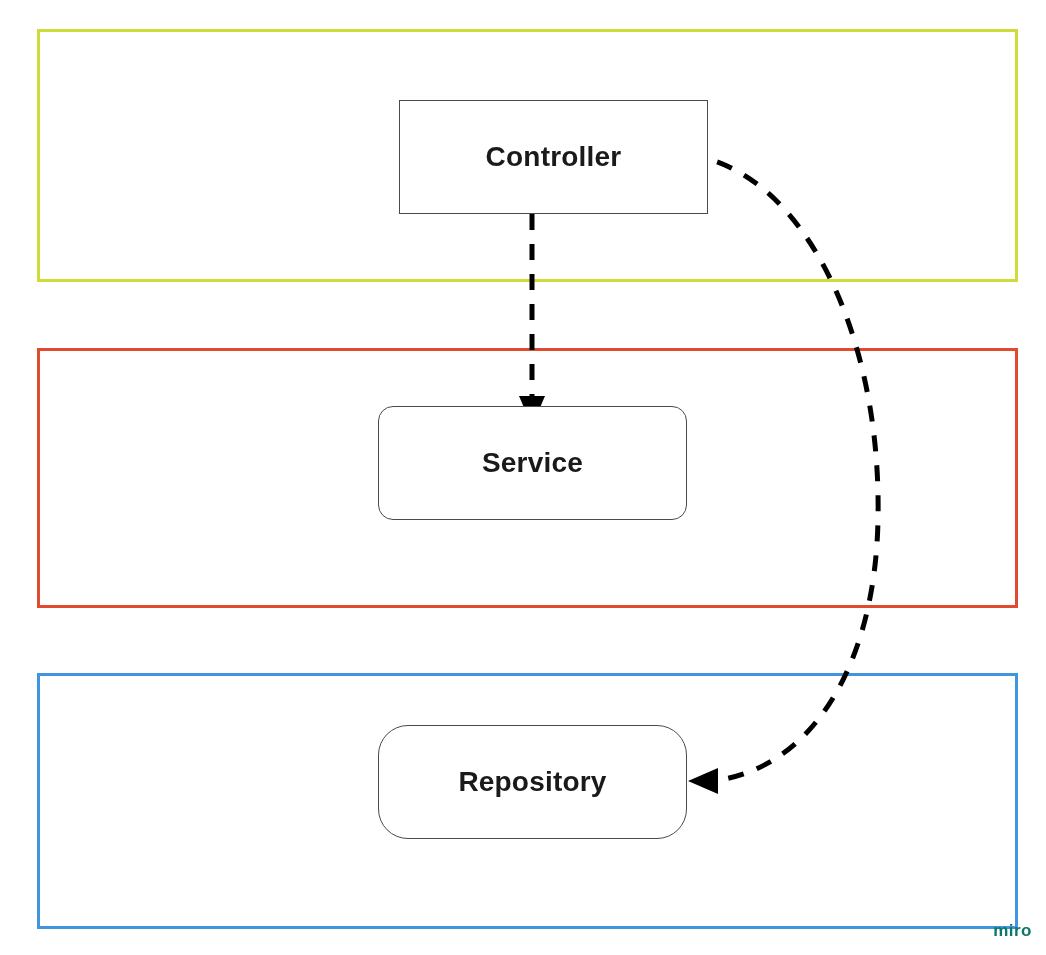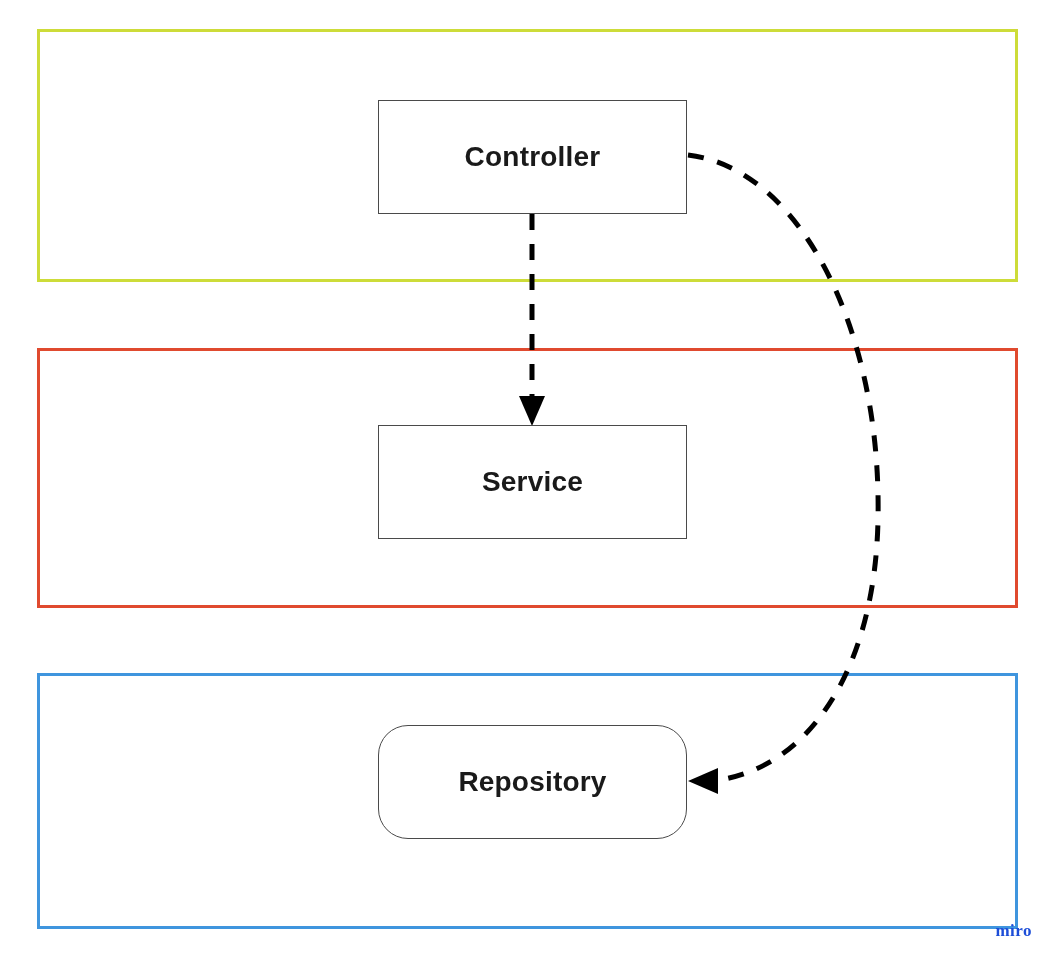--- a/index.html
+++ b/index.html
@@ -56,22 +56,22 @@
     justify-content: center;
   }
   .node-label {
     font-size: 28px;
     font-weight: bold;
     color: #1a1a1a;
     letter-spacing: 0.2px;
     line-height: 1;
     user-select: none;
   }
-  #node-controller { left: 378px; top: 100px; }
-  #node-service    { left: 378px; top: 425px; }
+  #node-controller { left: 399px; top: 100px; }
+  #node-service    { left: 378px; top: 406px; border-radius: 15px; }
   #node-repository { left: 378px; top: 725px; border-radius: 30px; }
 
   #edges {
     position: absolute;
     left: 0;
     top: 0;
     width: 1046px;
     height: 955px;
     pointer-events: none;
   }
@@ -85,24 +85,23 @@
   .edge-head {
     fill: #000000;
     stroke: none;
   }
   #watermark {
     position: absolute;
     right: 14px;
     bottom: 14px;
     font-size: 17px;
     font-weight: bold;
-    color: #1d4ed8;
+    color: #0f766e;
     letter-spacing: 0.5px;
     user-select: none;
-    font-family: Liberation Serif, serif;
   }
 </style>
 </head>
 <body>
 
 <div id="canvas">
 
   <div class="layer" id="layer-presentation"></div>
 
   <div class="layer" id="layer-business"></div>

